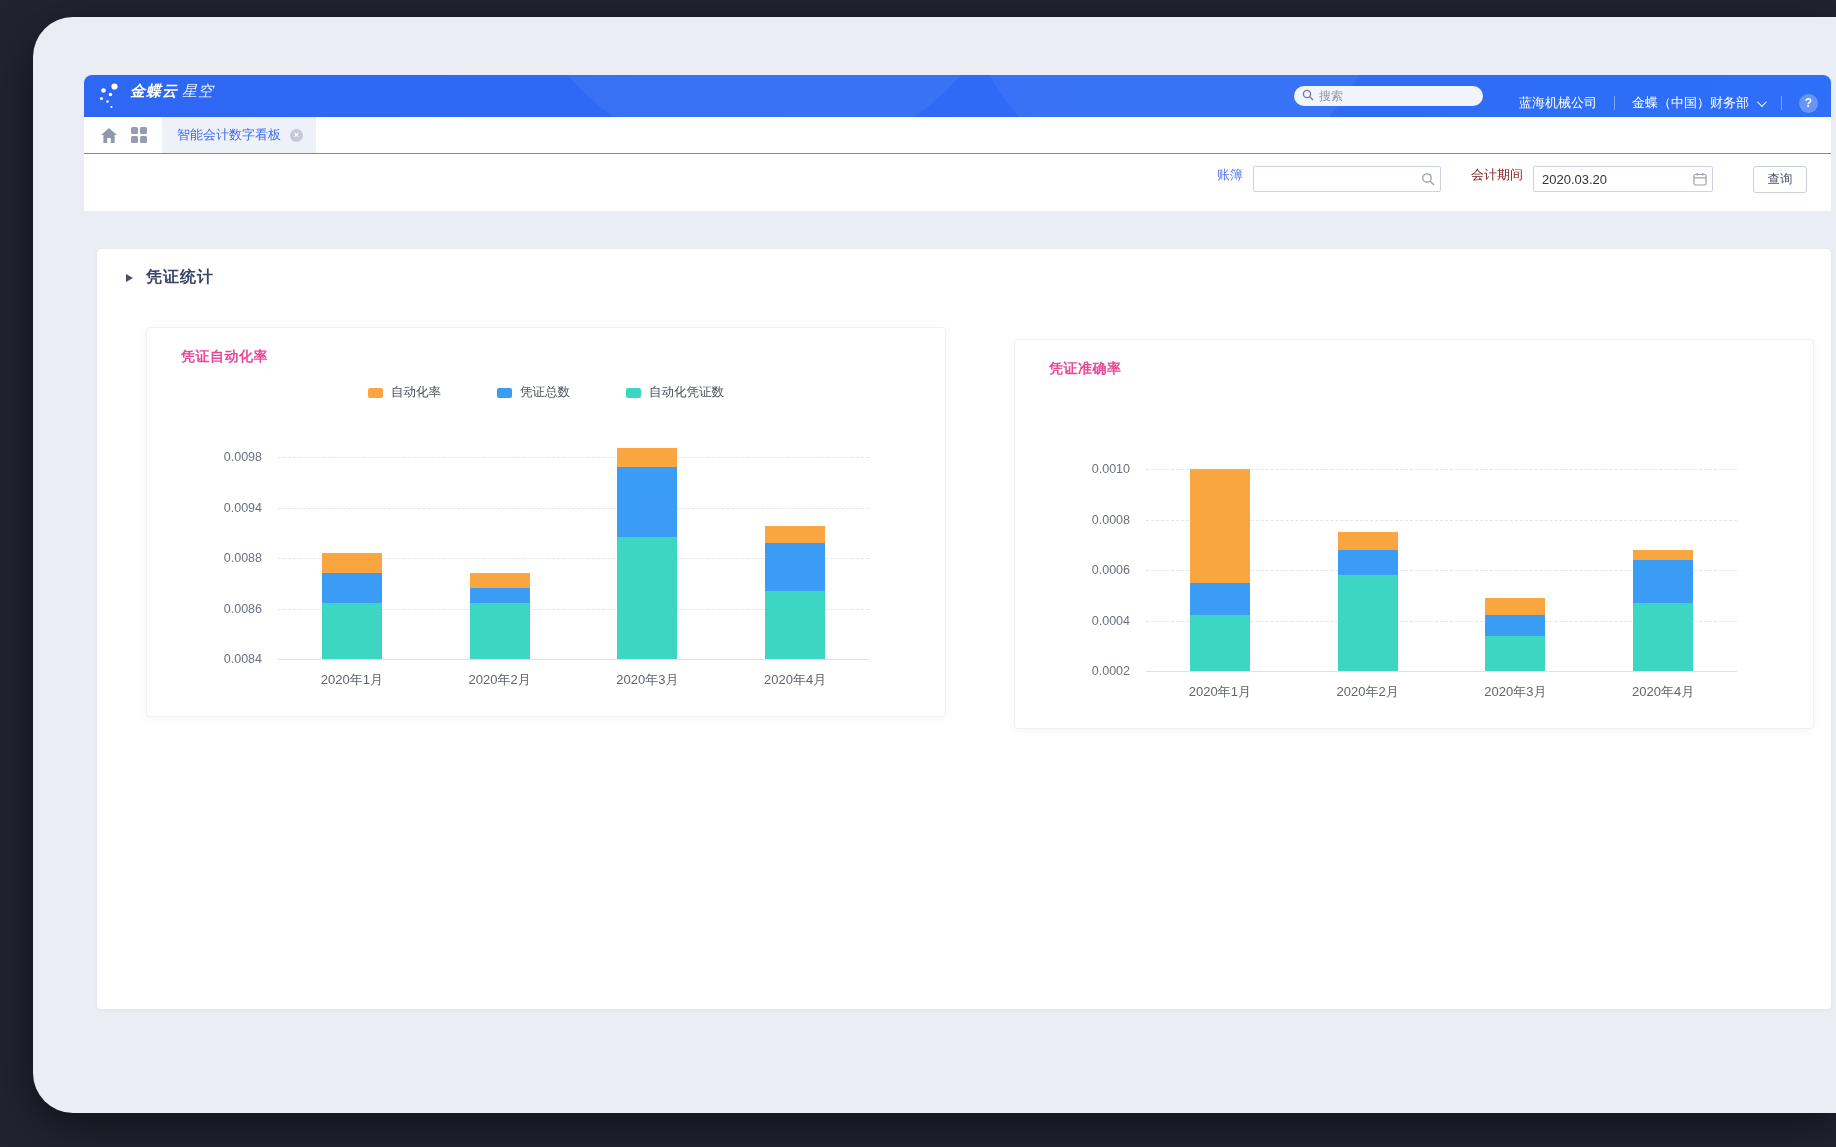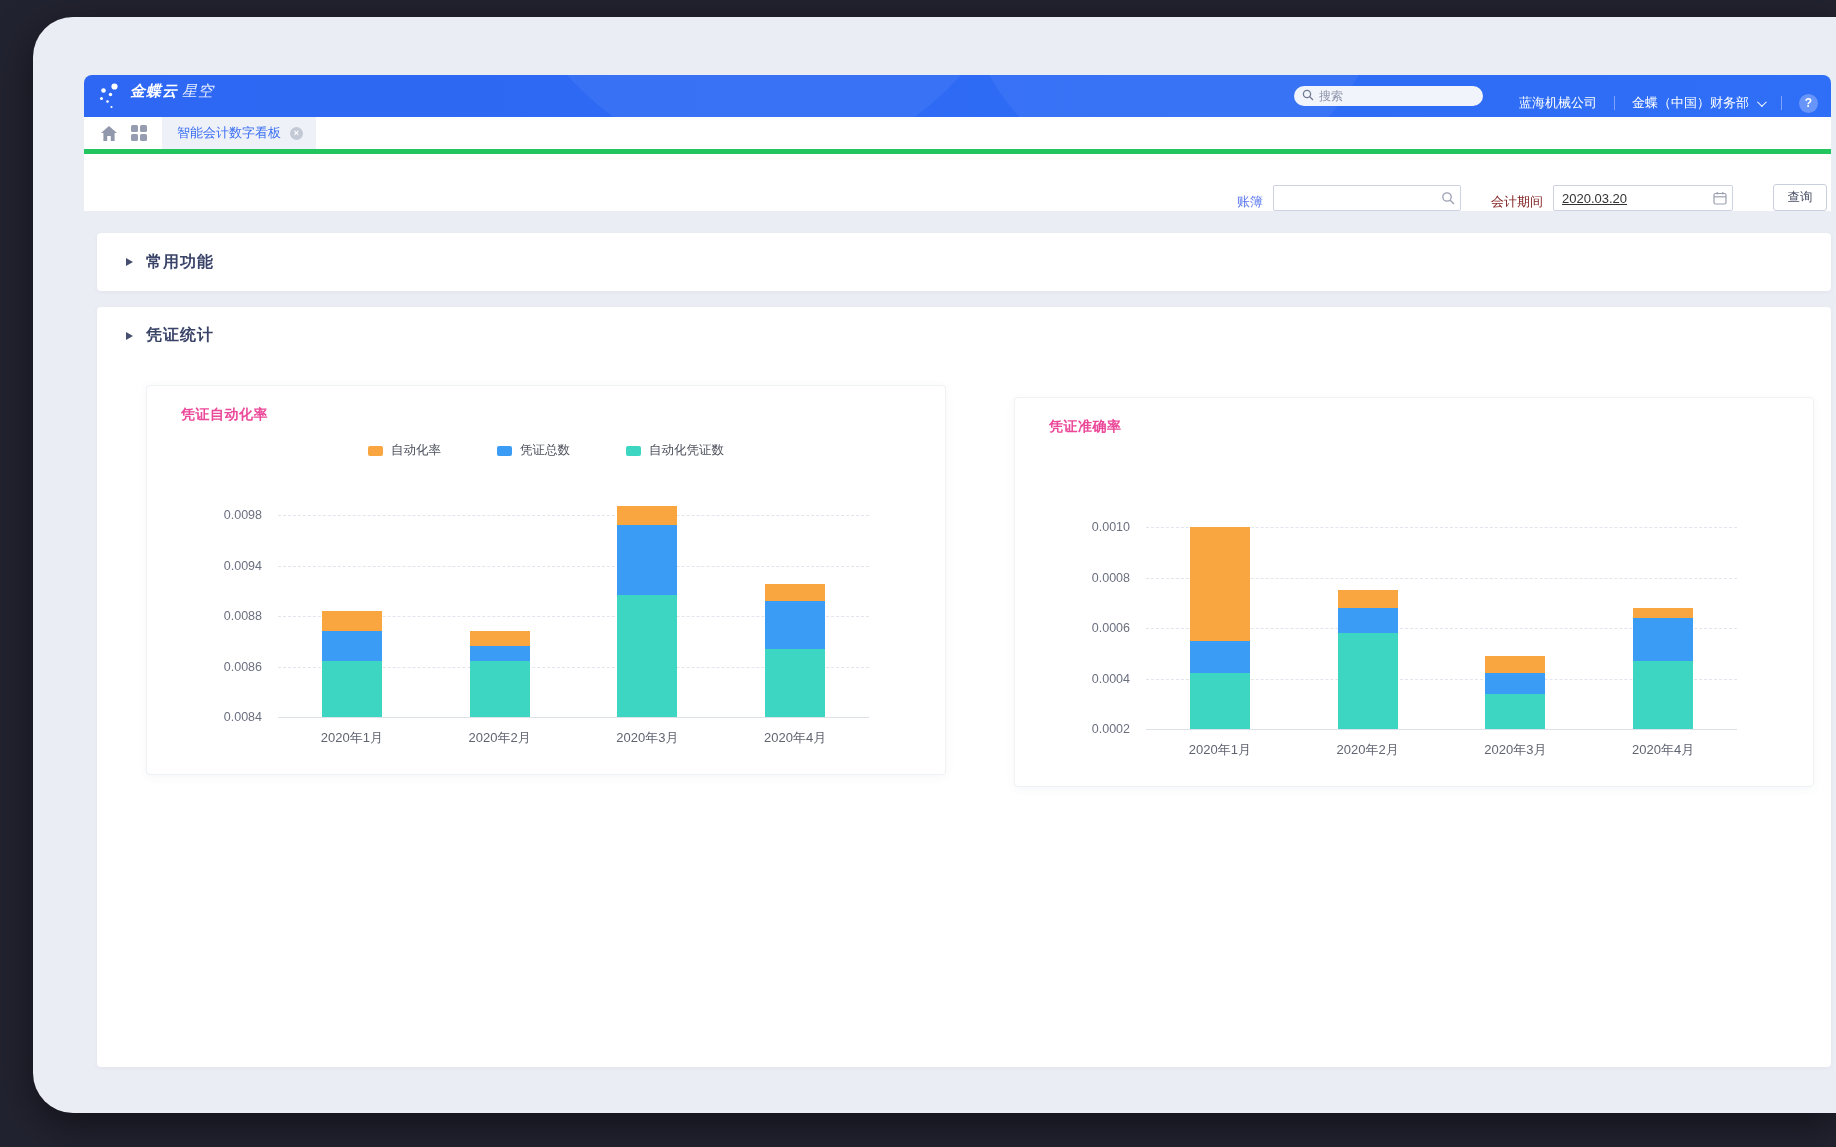--- a/index.html
+++ b/index.html
@@ -41,45 +41,44 @@
   .vdiv { width:1px; height:14px; background:rgba(255,255,255,.38); margin:0 17px; }
   .org-wrap { display:flex; align-items:center; gap:8px; cursor:pointer; }
   .chevron-down { width:7px; height:7px; border-right:1.5px solid #fff; border-bottom:1.5px solid #fff; transform:rotate(45deg) translateY(-2px); }
   .help-circle {
     width:19px; height:19px; border-radius:50%; background:rgba(255,255,255,.27);
     display:flex; align-items:center; justify-content:center;
     font-size:12px; font-weight:bold; color:#fff; cursor:pointer;
   }
 
   
-  .tabrow { height:37px; background:#fff; border-bottom:5px solid #22c55e; display:flex; align-items:center; padding-left:10px; }
+  .tabrow { height:37px; background:#fff; border-bottom:1px solid #22c55e; display:flex; align-items:center; padding-left:10px; }
   .icon-btn { width:30px; height:30px; display:flex; align-items:center; justify-content:center; cursor:pointer; }
   .grid-icon { display:grid; grid-template-columns:7px 7px; grid-template-rows:7px 7px; gap:2.5px; }
   .grid-icon i { background:#969db0; border-radius:1.5px; }
   .tab {
     height:100%; background:#eff1f8; display:flex; align-items:center; gap:9px;
     padding:0 13px 0 15px; margin-left:8px; cursor:pointer;
   }
   .tab-label { font-size:13px; color:#3a6ff2; }
   .tab-close {
     width:13px; height:13px; border-radius:50%; background:#c4c9d6; color:#fff;
     font-size:9px; line-height:13px; text-align:center; cursor:pointer; font-weight:bold;
   }
 
   
-  .filterrow { height:57px; background:#fff; display:flex; align-items:flex-end; justify-content:flex-end; padding:12px 4px 0 0; }
+  .filterrow { height:57px; background:#fff; display:flex; align-items:flex-start; justify-content:flex-end; padding:12px 24px 0 0; }
   .f-label { font-size:13px; white-space:nowrap; }
   .f-label.blue { color:#5f7bee; }
   .f-label.gray { color:#7f1d1d; }
   .f-input-wrap { position:relative; margin-left:10px; }
   .f-input {
     height:26px; border:1px solid #ccd2e2; border-radius:2px; background:#fff;
     font-size:13px; color:#333; padding:0 26px 0 8px; outline:none;
     font-family:"Liberation Sans","DejaVu Sans",sans-serif;
-    text-decoration:underline;
   }
   .f-input.book { width:188px; }
   .f-input.period { width:180px; }
   .f-icon { position:absolute; right:6px; top:50%; transform:translateY(-50%); display:flex; cursor:pointer; }
   .gap30 { width:30px; }
   .query-btn {
     width:54px; height:27px; background:#fff; border:1px solid #c9cfdd; border-radius:3px;
     font-size:12.5px; color:#4a5068; cursor:pointer; margin-left:40px;
     font-family:"Liberation Sans","DejaVu Sans",sans-serif;
   }
@@ -199,26 +198,20 @@
               <line x1="4.2" y1="1" x2="4.2" y2="3.5" stroke="#9aa0b2" stroke-width="1.2"></line>
               <line x1="9.8" y1="1" x2="9.8" y2="3.5" stroke="#9aa0b2" stroke-width="1.2"></line>
             </svg>
         </span>
       </span>
       <button class="query-btn">查询</button>
     </div>
 
     <div class="gap-a"></div>
 
-    <div class="sec-card common">
-      <div class="sec-head">
-        <i class="caret-right"></i>
-        <span class="sec-title">常用功能</span>
-      </div>
-    </div>
 
     <div class="gap-b"></div>
 
     <div class="sec-card stats">
       <div class="sec-head">
         <i class="caret-right"></i>
         <span class="sec-title">凭证统计</span>
       </div>
 
       <div class="chart-card c1">

